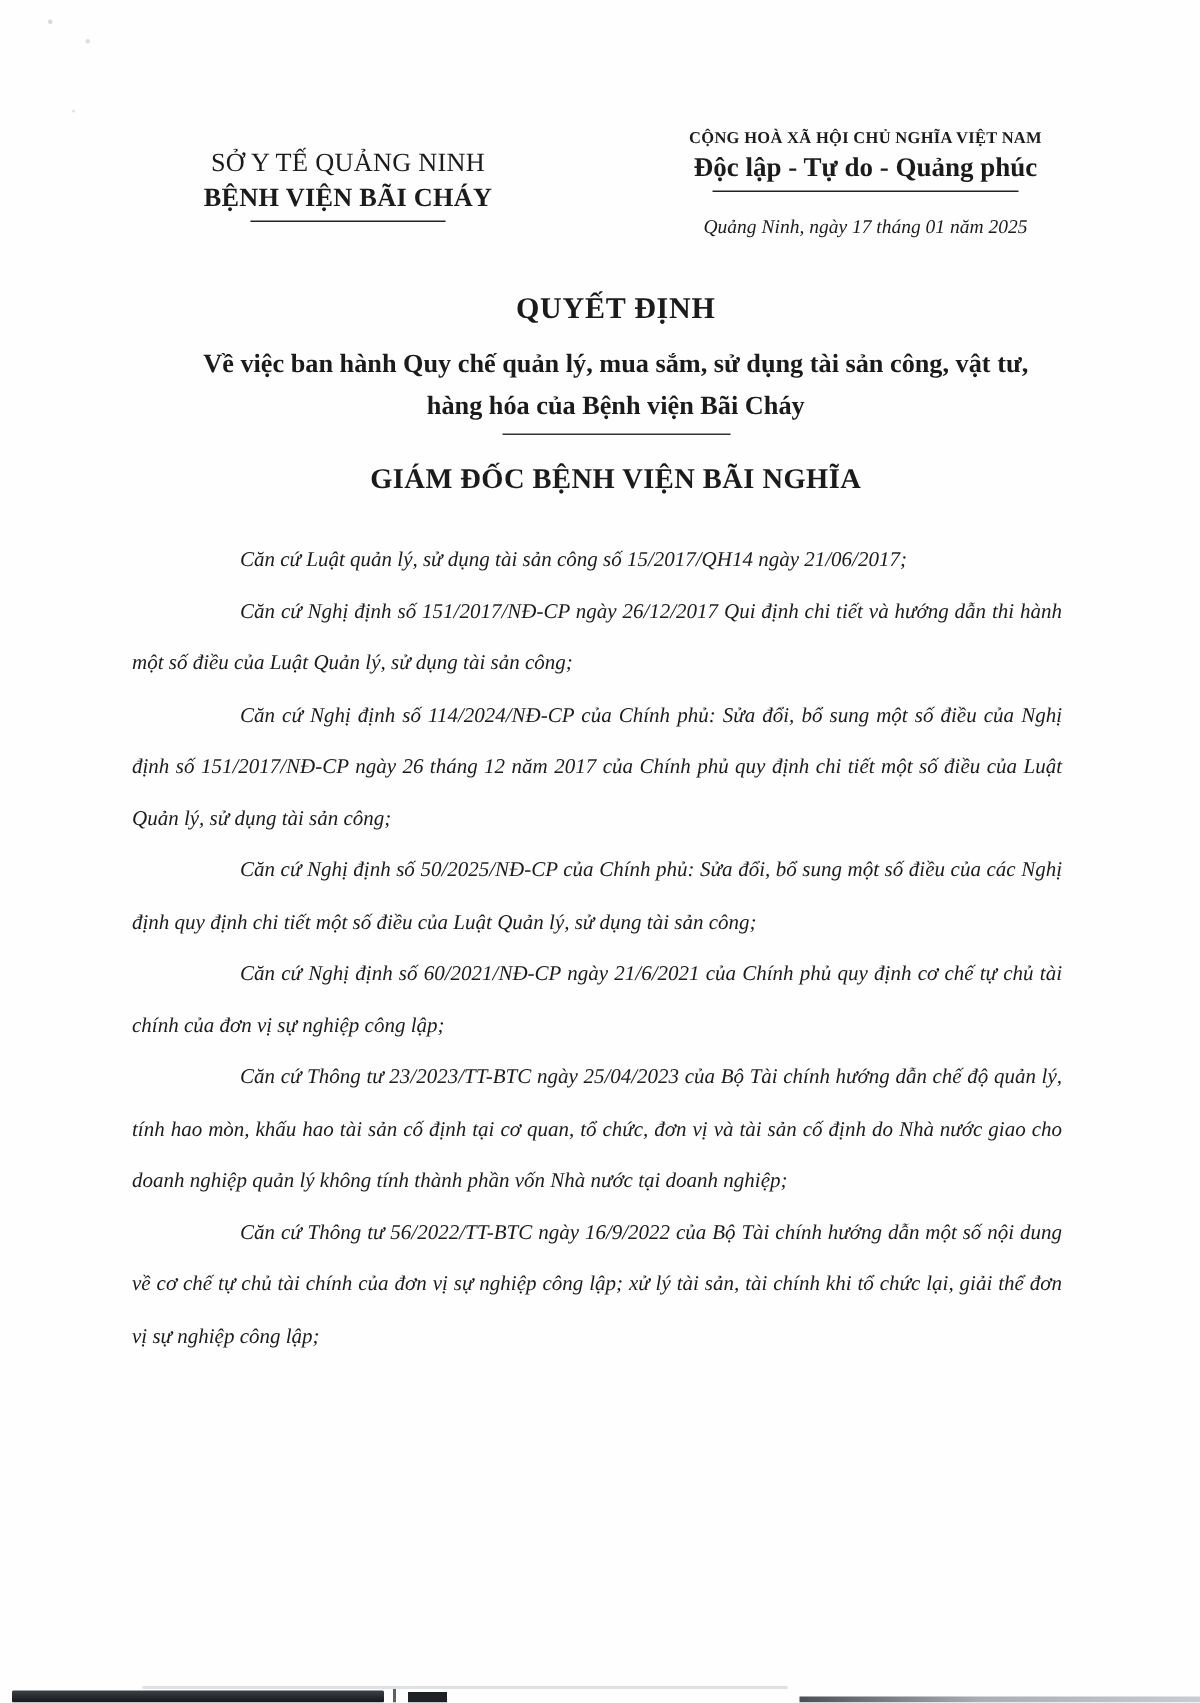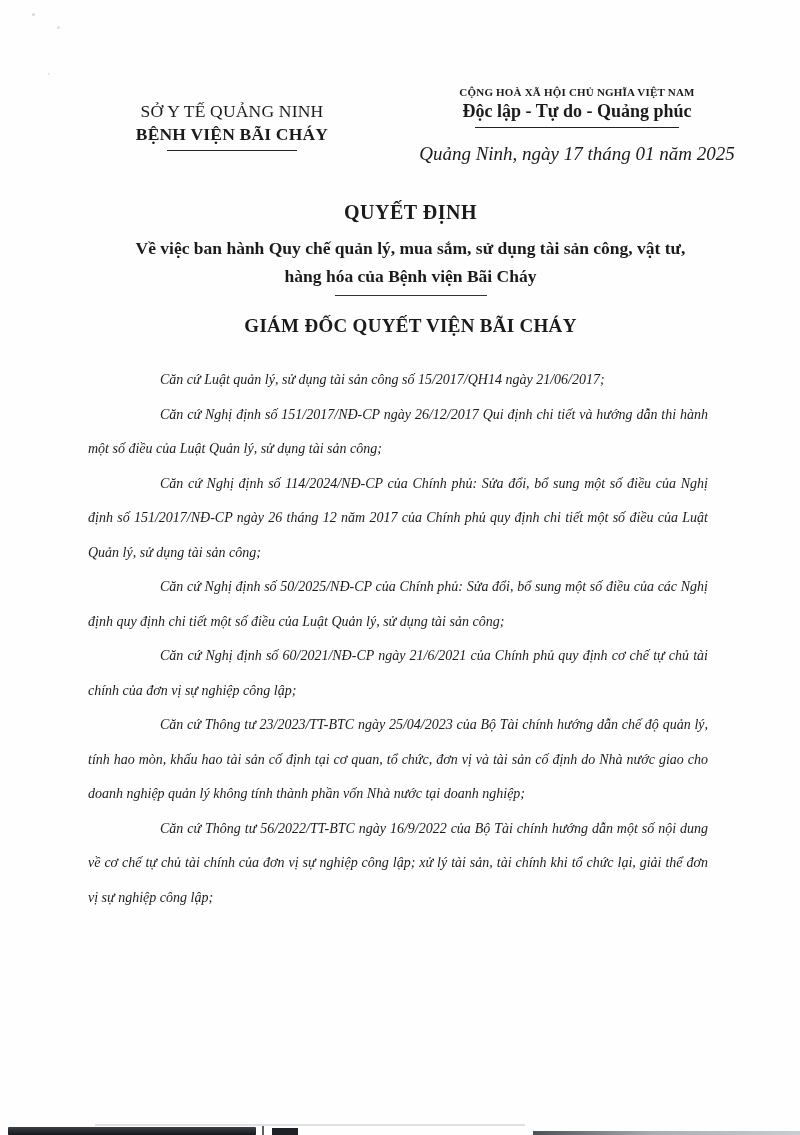--- a/index.html
+++ b/index.html
@@ -40,21 +40,21 @@
   .doc-number {
     font-size: 17.5px; margin-top: 16px;
   }
   .national-line1 {
     font-size: 11px; font-weight: bold; letter-spacing: 0.2px; white-space: nowrap;
   }
   .national-line2 {
     font-size: 18px; font-weight: bold; margin-top: 3px;
   }
   .place-date {
-    font-size: 19px; font-style: italic; margin-top: 15px;
+    font-size: 13px; font-style: italic; margin-top: 15px;
   }
 
   
   .title-block { text-align: center; margin-top: 36px; padding-left: 21px; }
   .doc-type {
     font-size: 20px; font-weight: bold; letter-spacing: 0.5px;
   }
   .subject {
     font-size: 17.5px; font-weight: bold; line-height: 28px; margin-top: 10px;
   }
@@ -127,21 +127,21 @@
     </div>
   </div>
 
   <div class="title-block">
     <div class="doc-type">QUYẾT ĐỊNH</div>
     <div class="subject">
       <div>Về việc ban hành Quy chế quản lý, mua sắm, sử dụng tài sản công, vật tư,</div>
       <div>hàng hóa của Bệnh viện Bãi Cháy</div>
     </div>
     <hr class="rule rule-subject">
-    <div class="issuer">GIÁM ĐỐC QUYẾT VIỆN BÃI CHÁY</div>
+    <div class="issuer">GIÁM ĐỐC BỆNH VIỆN BÃI NGHĨA</div>
   </div>
 
   <div class="body-text">
     <p>Căn cứ Luật quản lý, sử dụng tài sản công số 15/2017/QH14 ngày 21/06/2017;</p>
     <p>Căn cứ Nghị định số 151/2017/NĐ-CP ngày 26/12/2017 Qui định chi tiết và hướng dẫn thi hành một số điều của Luật Quản lý, sử dụng tài sản công;</p>
     <p>Căn cứ Nghị định số 114/2024/NĐ-CP của Chính phủ: Sửa đổi, bổ sung một số điều của Nghị định số 151/2017/NĐ-CP ngày 26 tháng 12 năm 2017 của Chính phủ quy định chi tiết một số điều của Luật Quản lý, sử dụng tài sản công;</p>
     <p>Căn cứ Nghị định số 50/2025/NĐ-CP của Chính phủ: Sửa đổi, bổ sung một số điều của các Nghị định quy định chi tiết một số điều của Luật Quản lý, sử dụng tài sản công;</p>
     <p>Căn cứ Nghị định số 60/2021/NĐ-CP ngày 21/6/2021 của Chính phủ quy định cơ chế tự chủ tài chính của đơn vị sự nghiệp công lập;</p>
     <p>Căn cứ Thông tư 23/2023/TT-BTC ngày 25/04/2023 của Bộ Tài chính hướng dẫn chế độ quản lý, tính hao mòn, khấu hao tài sản cố định tại cơ quan, tổ chức, đơn vị và tài sản cố định do Nhà nước giao cho doanh nghiệp quản lý không tính thành phần vốn Nhà nước tại doanh nghiệp;</p>
     <p>Căn cứ Thông tư 56/2022/TT-BTC ngày 16/9/2022 của Bộ Tài chính hướng dẫn một số nội dung về cơ chế tự chủ tài chính của đơn vị sự nghiệp công lập; xử lý tài sản, tài chính khi tổ chức lại, giải thể đơn vị sự nghiệp công lập;</p>

